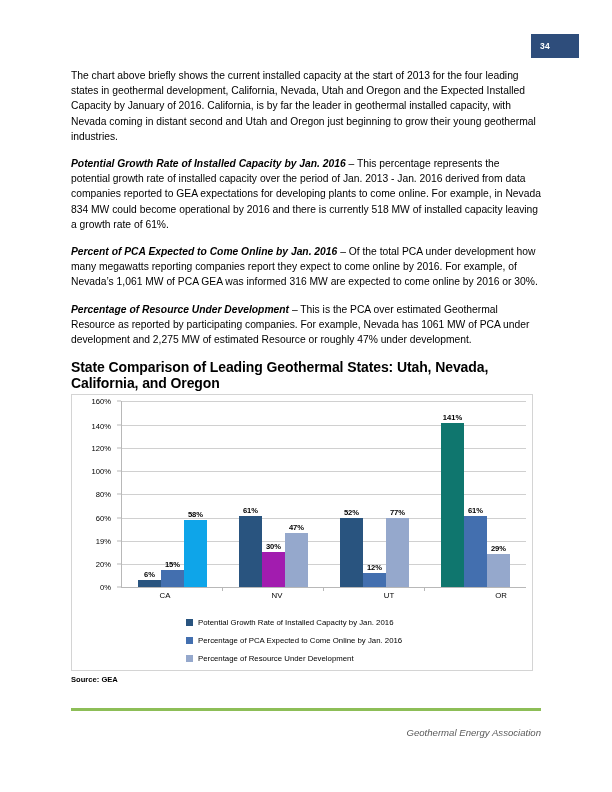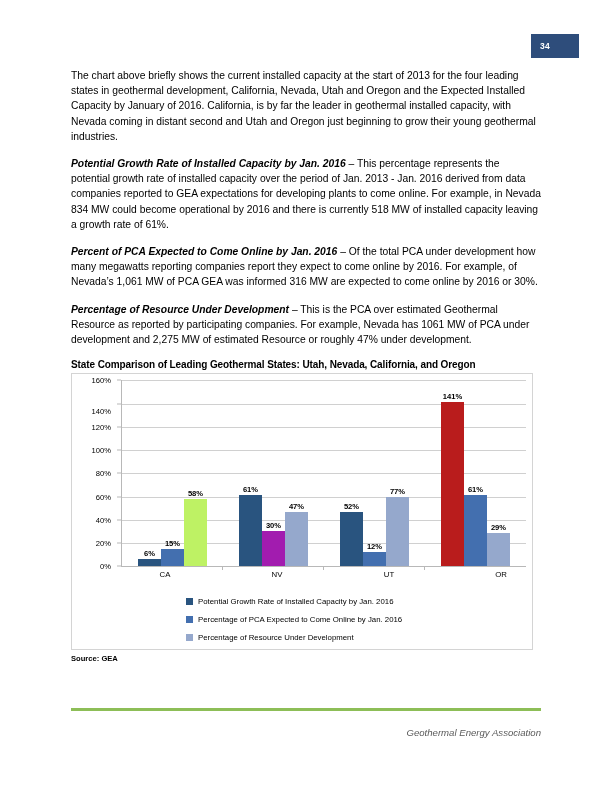--- a/index.html
+++ b/index.html
@@ -55,21 +55,21 @@
   p.tight {
     margin: 0 0 0 0;
   }
   .lead-in {
     font-weight: bold;
     font-style: italic;
   }
 
   
   .chart-title {
-    font-size: 10px;
+    font-size: 14px;
     font-weight: bold;
     margin: 6px 0 3px 0;
     letter-spacing: -0.1px;
   }
   .chart-frame {
     position: relative;
     width: 462px;
     height: 277px;
     border: 1px solid #D4D4D4;
     background: #ffffff;
@@ -256,31 +256,31 @@
 
   <div class="chart-frame">
 
     <div class="plot-wrap">
 
       <div class="y-axis" id="y-axis">
           <div class="y-tick" style="top: 186px;">0%</div>
           <div class="tick-mark" style="top: 186px;"></div>
           <div class="y-tick" style="top: 162.75px;">20%</div>
           <div class="tick-mark" style="top: 162.75px;"></div>
-          <div class="y-tick" style="top: 139.5px;">40%</div>
+          <div class="y-tick" style="top: 139.5px;">19%</div>
           <div class="tick-mark" style="top: 139.5px;"></div>
           <div class="y-tick" style="top: 116.25px;">60%</div>
           <div class="tick-mark" style="top: 116.25px;"></div>
           <div class="y-tick" style="top: 93px;">80%</div>
           <div class="tick-mark" style="top: 93px;"></div>
           <div class="y-tick" style="top: 69.75px;">100%</div>
           <div class="tick-mark" style="top: 69.75px;"></div>
           <div class="y-tick" style="top: 46.5px;">120%</div>
           <div class="tick-mark" style="top: 46.5px;"></div>
-          <div class="y-tick" style="top: 31px;">140%</div>
+          <div class="y-tick" style="top: 25px;">140%</div>
           <div class="tick-mark" style="top: 23.25px;"></div>
           <div class="y-tick" style="top: 0px;">160%</div>
           <div class="tick-mark" style="top: 0px;"></div>
         </div>
 
       <div class="plot-area" id="plot-area">
         <div id="gridlines">
             <div class="gridline" style="top: 162.75px;"></div>
             <div class="gridline" style="top: 139.5px;"></div>
             <div class="gridline" style="top: 116.25px;"></div>
@@ -292,21 +292,21 @@
           </div>
         <div class="groups" id="bar-groups">
             <div class="group">
               <div class="bars">
                 <div class="bar" style="height: 6.975px; background: rgb(41, 84, 127);">
                   <span class="val">6%</span>
                 </div>
                 <div class="bar" style="height: 17.4375px; background: rgb(67, 111, 175);">
                   <span class="val">15%</span>
                 </div>
-                <div class="bar" style="height: 67.425px; background: #bef264;">
+                <div class="bar" style="height: 67.425px; background: #0ea5e9;">
                   <span class="val">58%</span>
                 </div>
               </div>
               <div class="group-sep"></div>
             </div>
             <div class="group">
               <div class="bars">
                 <div class="bar" style="height: 70.9125px; background: rgb(41, 84, 127);">
                   <span class="val">61%</span>
                 </div>
@@ -314,35 +314,35 @@
                   <span class="val">30%</span>
                 </div>
                 <div class="bar" style="height: 54.6375px; background: rgb(149, 168, 204);">
                   <span class="val">47%</span>
                 </div>
               </div>
               <div class="group-sep"></div>
             </div>
             <div class="group">
               <div class="bars">
-                <div class="bar" style="height: 54px; background: rgb(41, 84, 127);">
+                <div class="bar" style="height: 69px; background: rgb(41, 84, 127);">
                   <span class="val">52%</span>
                 </div>
                 <div class="bar" style="height: 13.95px; background: rgb(67, 111, 175);">
                   <span class="val">12%</span>
                 </div>
                 <div class="bar" style="height: 69px; background: rgb(149, 168, 204);">
                   <span class="val">77%</span>
                 </div>
               </div>
               <div class="group-sep"></div>
             </div>
             <div class="group">
               <div class="bars">
-                <div class="bar" style="height: 163.912px; background: #b91c1c;">
+                <div class="bar" style="height: 163.912px; background: #0f766e;">
                   <span class="val">141%</span>
                 </div>
                 <div class="bar" style="height: 70.9125px; background: rgb(67, 111, 175);">
                   <span class="val">61%</span>
                 </div>
                 <div class="bar" style="height: 33.7125px; background: rgb(149, 168, 204);">
                   <span class="val">29%</span>
                 </div>
               </div>
             </div>

